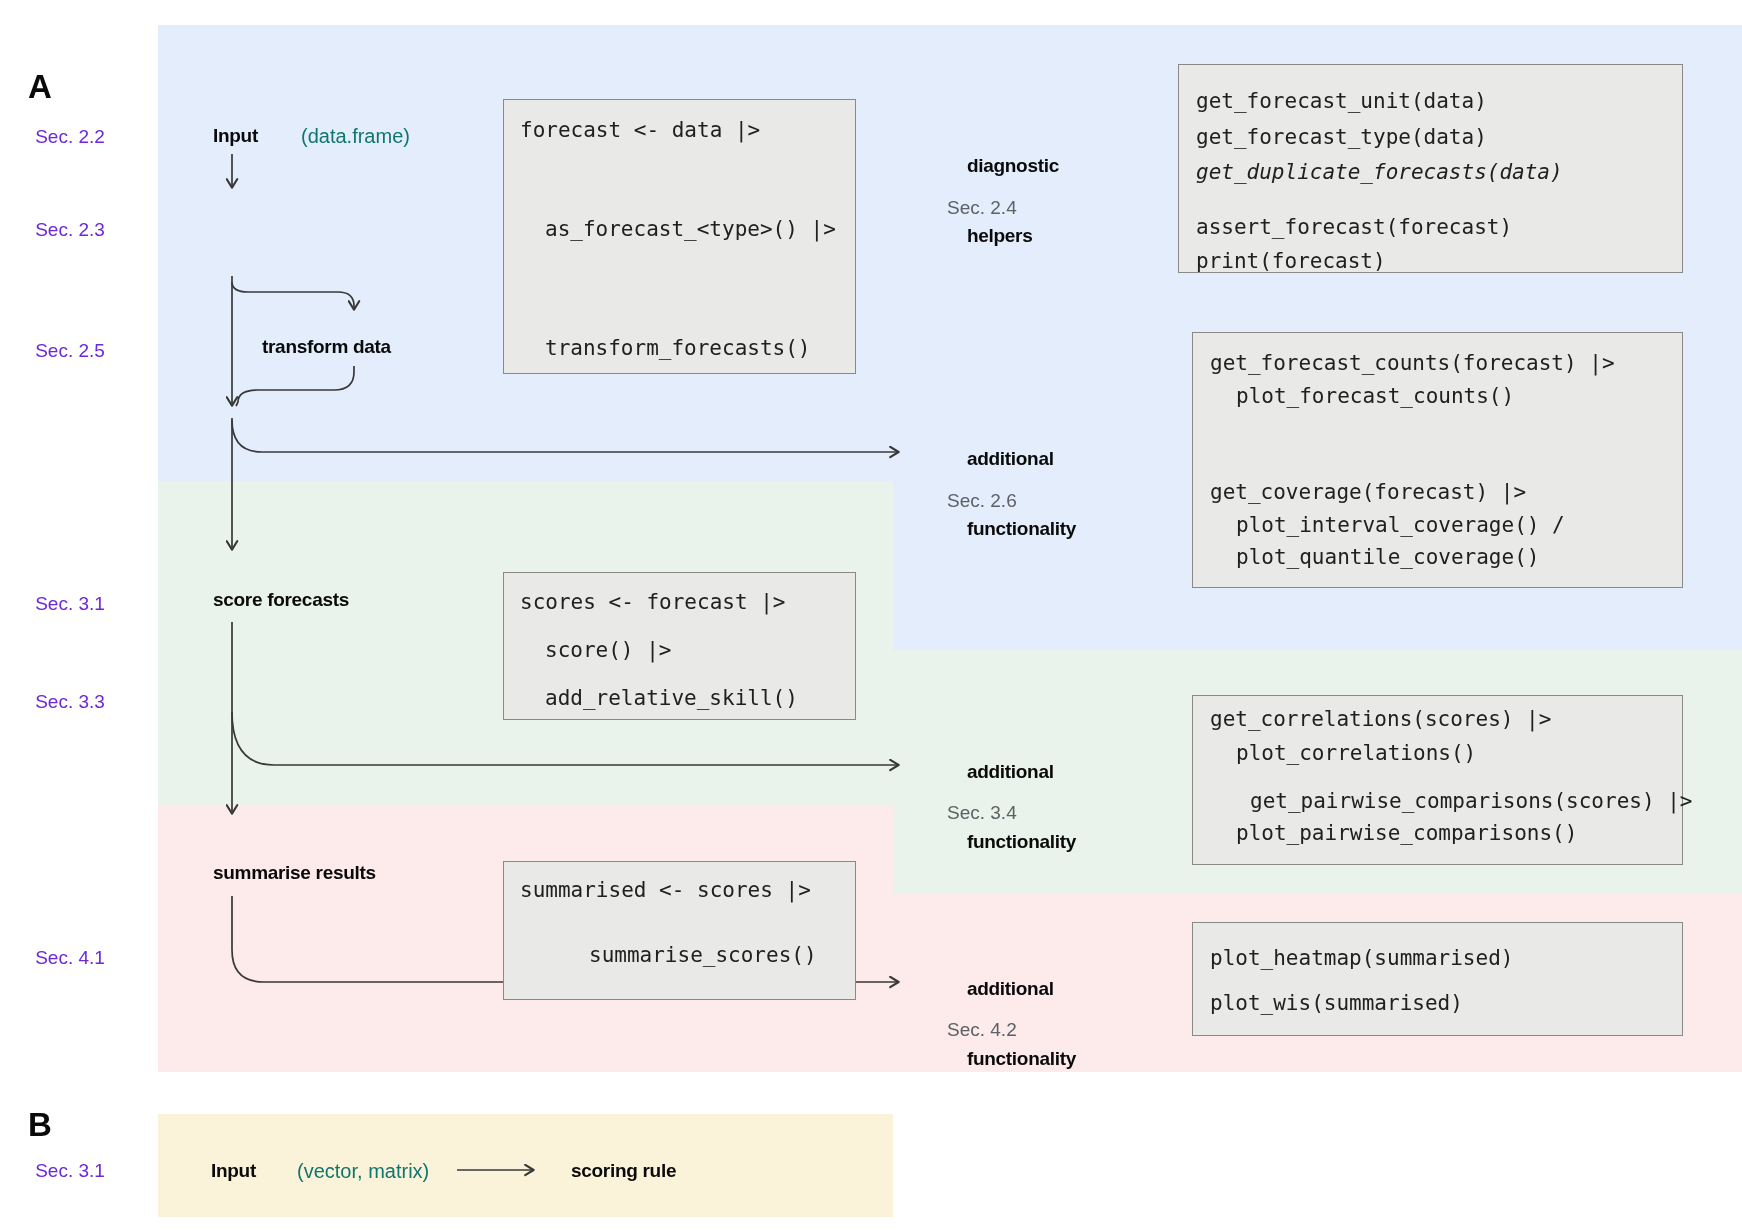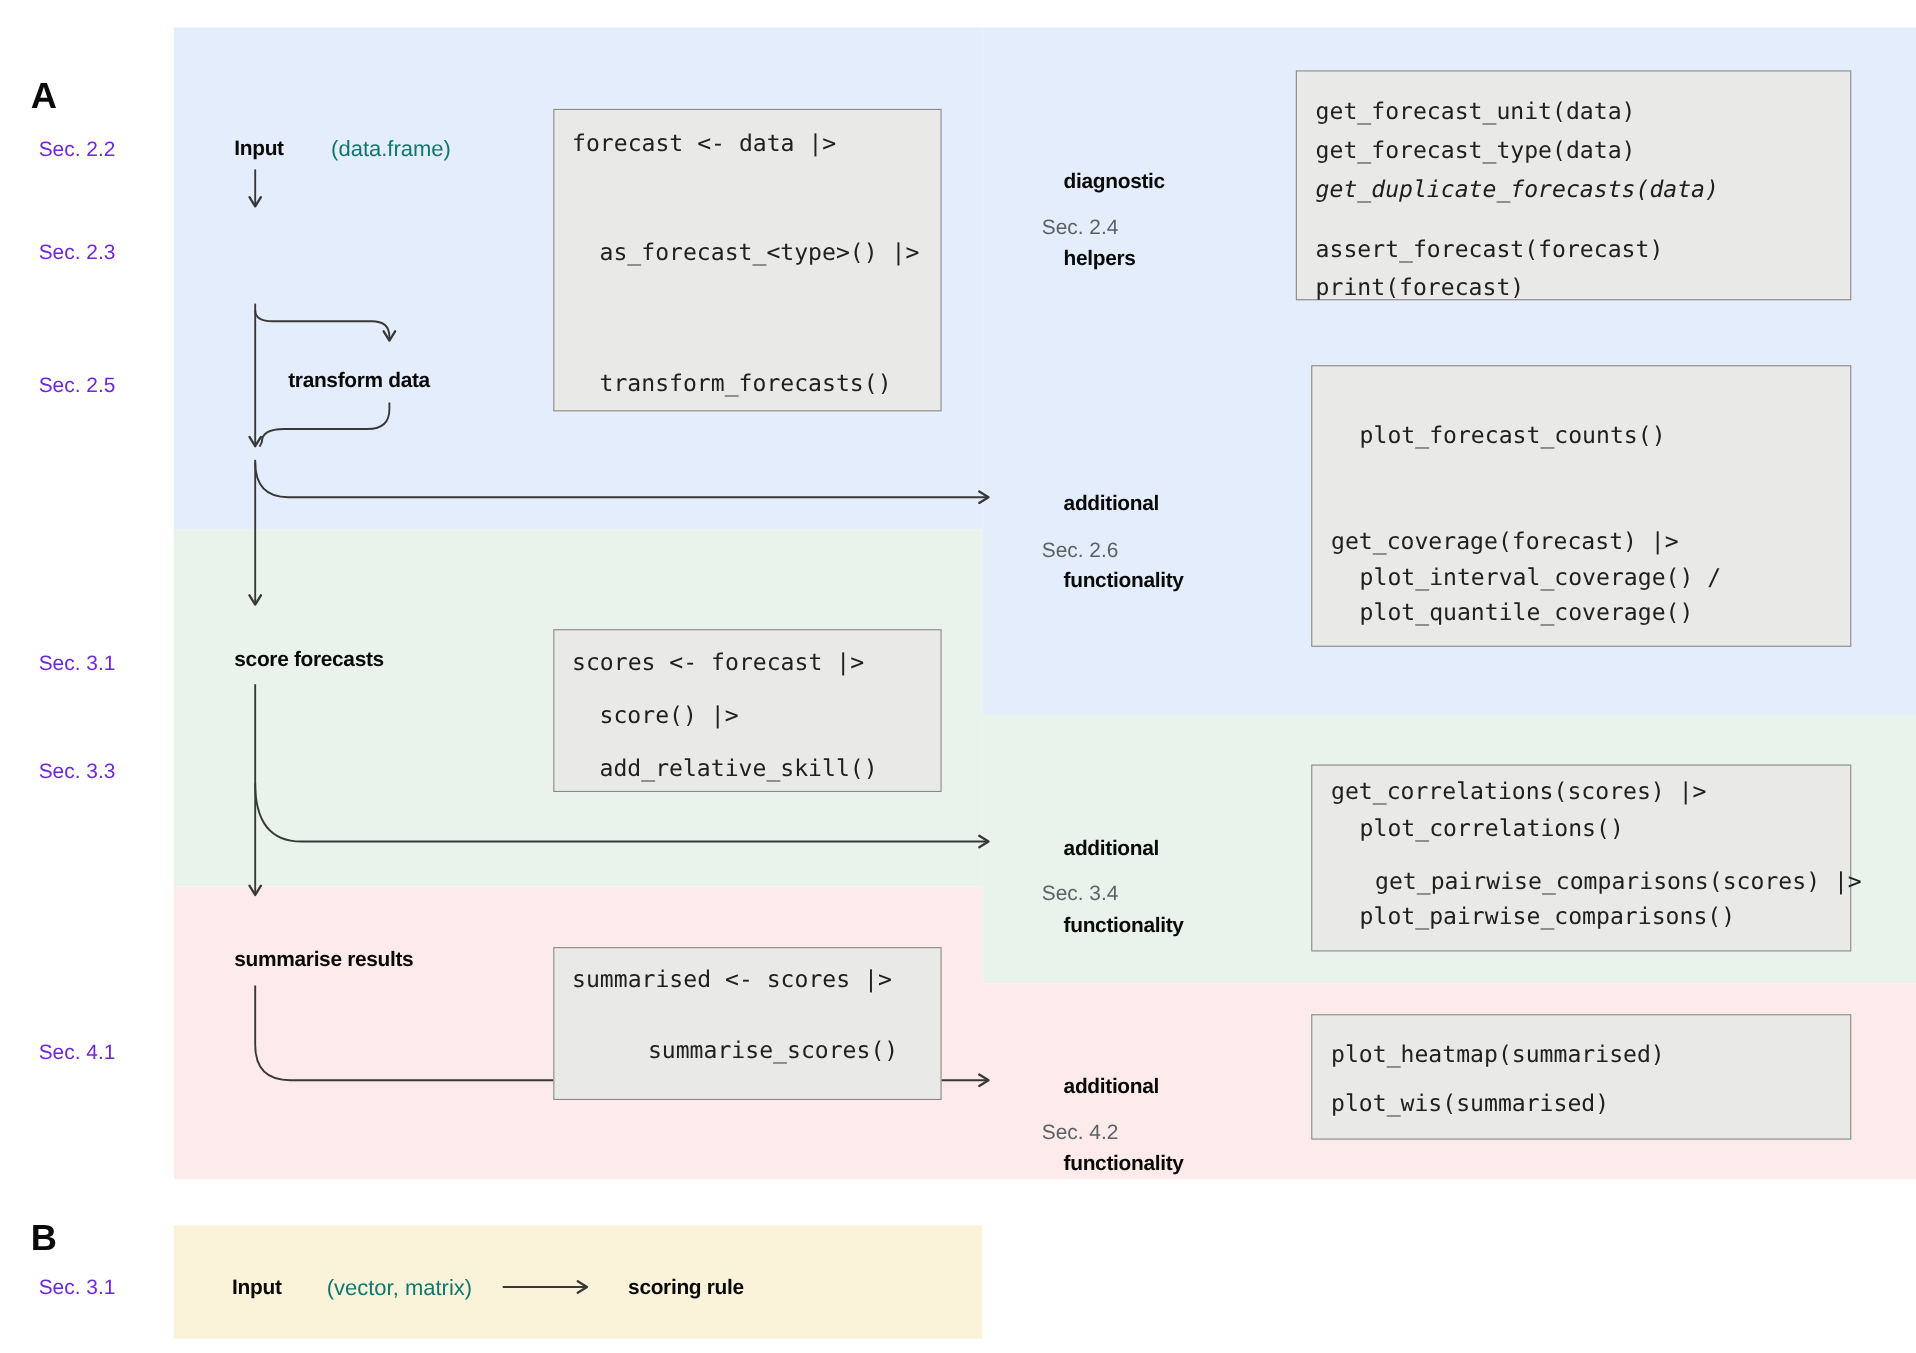--- a/index.html
+++ b/index.html
@@ -128,20 +128,21 @@
   <div class="code-line" style="left:545px;top:942px;margin-left:44px;">summarise_scores()</div>
 
   <div class="code-box" style="left:1178px;top:64px;width:505px;height:209px;"></div>
   <div class="code-line" style="left:1196px;top:88px;">get_forecast_unit(data)</div>
   <div class="code-line" style="left:1196px;top:124px;">get_forecast_type(data)</div>
   <div class="code-line" style="left:1196px;top:159px;font-style:italic;">get_duplicate_forecasts(data)</div>
   <div class="code-line" style="left:1196px;top:214px;">assert_forecast(forecast)</div>
   <div class="code-line" style="left:1196px;top:248px;">print(forecast)</div>
 
   <div class="code-box" style="left:1192px;top:332px;width:491px;height:256px;"></div>
+  <div class="code-line" style="left:1210px;top:350px;">get_forecast_counts(forecast) |&gt;</div>
   <div class="code-line" style="left:1236px;top:383px;">plot_forecast_counts()</div>
   <div class="code-line" style="left:1210px;top:479px;">get_coverage(forecast) |&gt;</div>
   <div class="code-line" style="left:1236px;top:512px;">plot_interval_coverage() /</div>
   <div class="code-line" style="left:1236px;top:544px;">plot_quantile_coverage()</div>
 
   <div class="code-box" style="left:1192px;top:695px;width:491px;height:170px;"></div>
   <div class="code-line" style="left:1210px;top:706px;">get_correlations(scores) |&gt;</div>
   <div class="code-line" style="left:1236px;top:740px;">plot_correlations()</div>
   <div class="code-line" style="left:1250px;top:788px;">get_pairwise_comparisons(scores) |&gt;</div>
   <div class="code-line" style="left:1236px;top:820px;">plot_pairwise_comparisons()</div>

